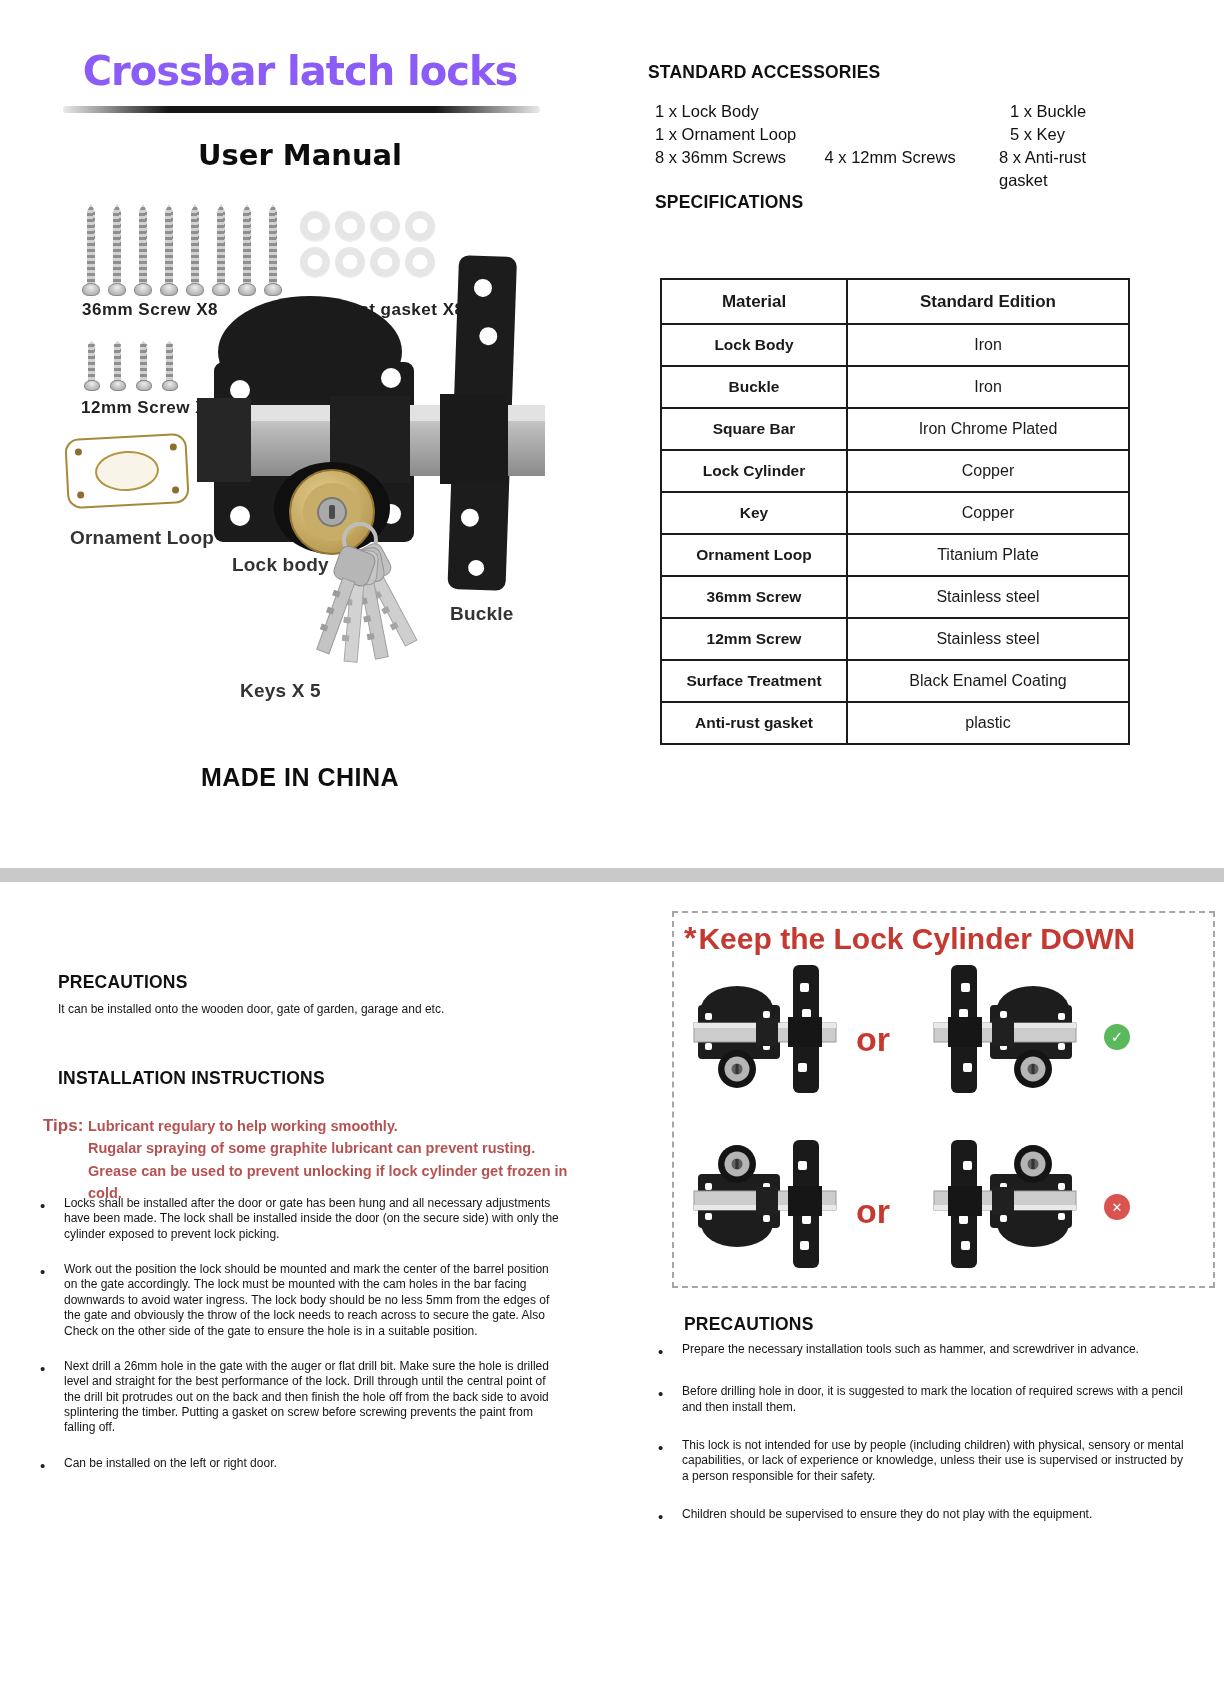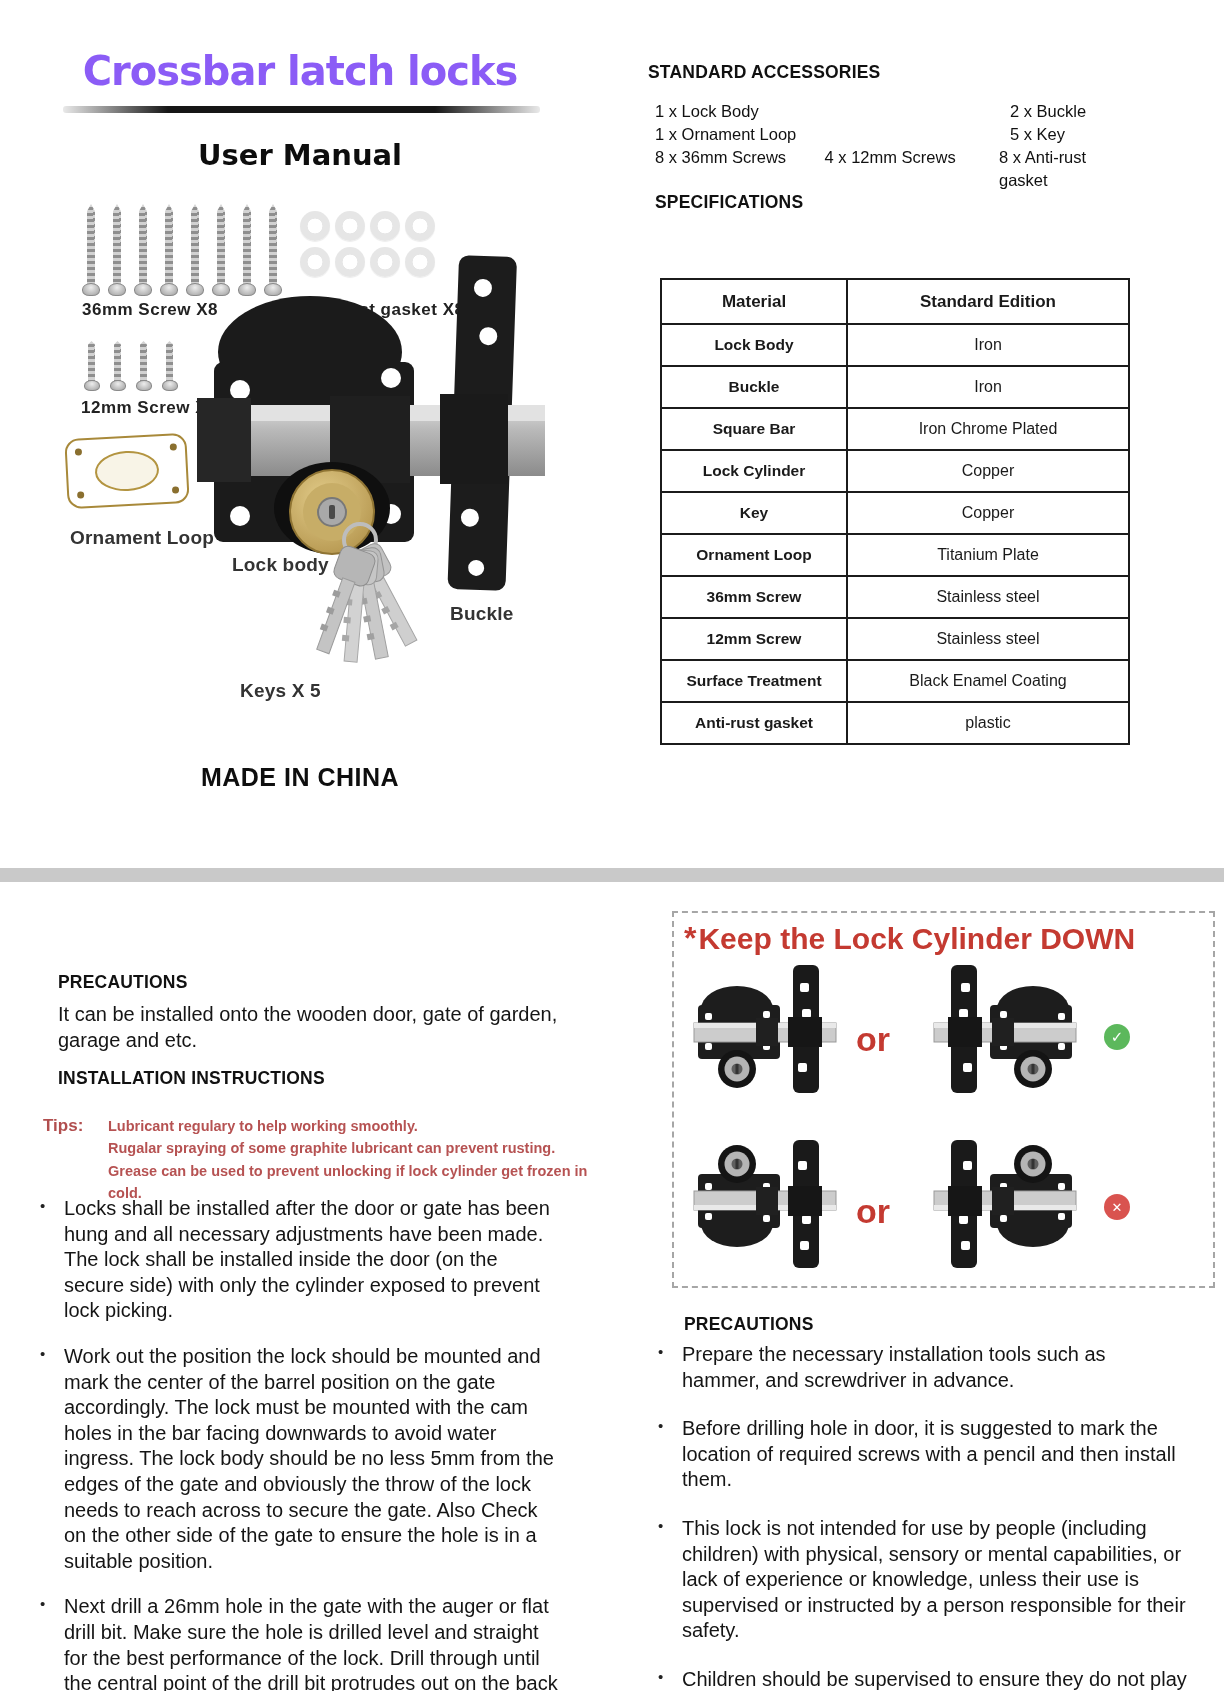--- a/index.html
+++ b/index.html
@@ -54,23 +54,23 @@
   .spec-table .c1{width:172px;font-weight:700;font-size:15.5px;}
   .spec-table .c2{width:268px;font-size:16px;}
   .spec-table .hdr td{font-weight:700;font-size:17px;}
   .spec-table tr{height:42px;}
   .spec-table tr.hdr{height:45px;}
 
   
   .gray-band{left:0;top:868px;width:1224px;height:14px;background:#c9c9c9;}
 
   
-  .body-text{font-size:20px;line-height:1.28;color:#151515;}
+  .body-text{font-size:12px;line-height:1.28;color:#151515;}
   .tips-label{font-size:17px;font-weight:700;color:#b14e4e;}
-  .tips-lines{font-size:14.5px;font-weight:700;color:#b65252;line-height:1.55;margin-left:20px;}
+  .tips-lines{font-size:14.5px;font-weight:700;color:#b65252;line-height:1.55;}
   .bullets{display:block;}
   .bullet{display:flex;margin-bottom:20px;}
   .bullet::before{content:"•";flex:0 0 24px;font-size:15px;color:#222;}
   .bullet span{flex:1;}
 
   
   .dash-box{left:672px;top:911px;width:543px;height:377px;border:2px dashed #a6a6a6;box-sizing:border-box;}
   .note-heading{left:684px;top:920px;width:530px;font-size:30px;font-weight:700;color:#c43a31;white-space:nowrap;}
   .note-heading .star{font-size:32px;padding-right:2px;}
   .or-word{font-size:34px;font-weight:700;color:#c43a31;}
@@ -246,21 +246,21 @@
   <div class="abs soft-label" style="left:450px;top:603px;">Buckle</div>
   <div class="abs soft-label" style="left:240px;top:680px;">Keys X 5</div>
 
   <div class="abs made-in">MADE IN CHINA</div>
 
   <div class="abs sec-heading" style="left:648px;top:62px;">STANDARD ACCESSORIES</div>
   <div class="abs acc-list">
     <div class="acc-row">
       <span class="acc-left">1 x Lock Body</span>
       <span class="acc-mid"></span>
-      <span>2 x Buckle</span>
+      <span>1 x Buckle</span>
     </div>
     <div class="acc-row">
       <span class="acc-left">1 x Ornament Loop</span>
       <span class="acc-mid"></span>
       <span>5 x Key</span>
     </div>
     <div class="acc-row">
       <span class="acc-left">8 x 36mm Screws</span>
       <span class="acc-mid">4 x 12mm Screws</span>
       <span>8 x Anti-rust gasket</span>

